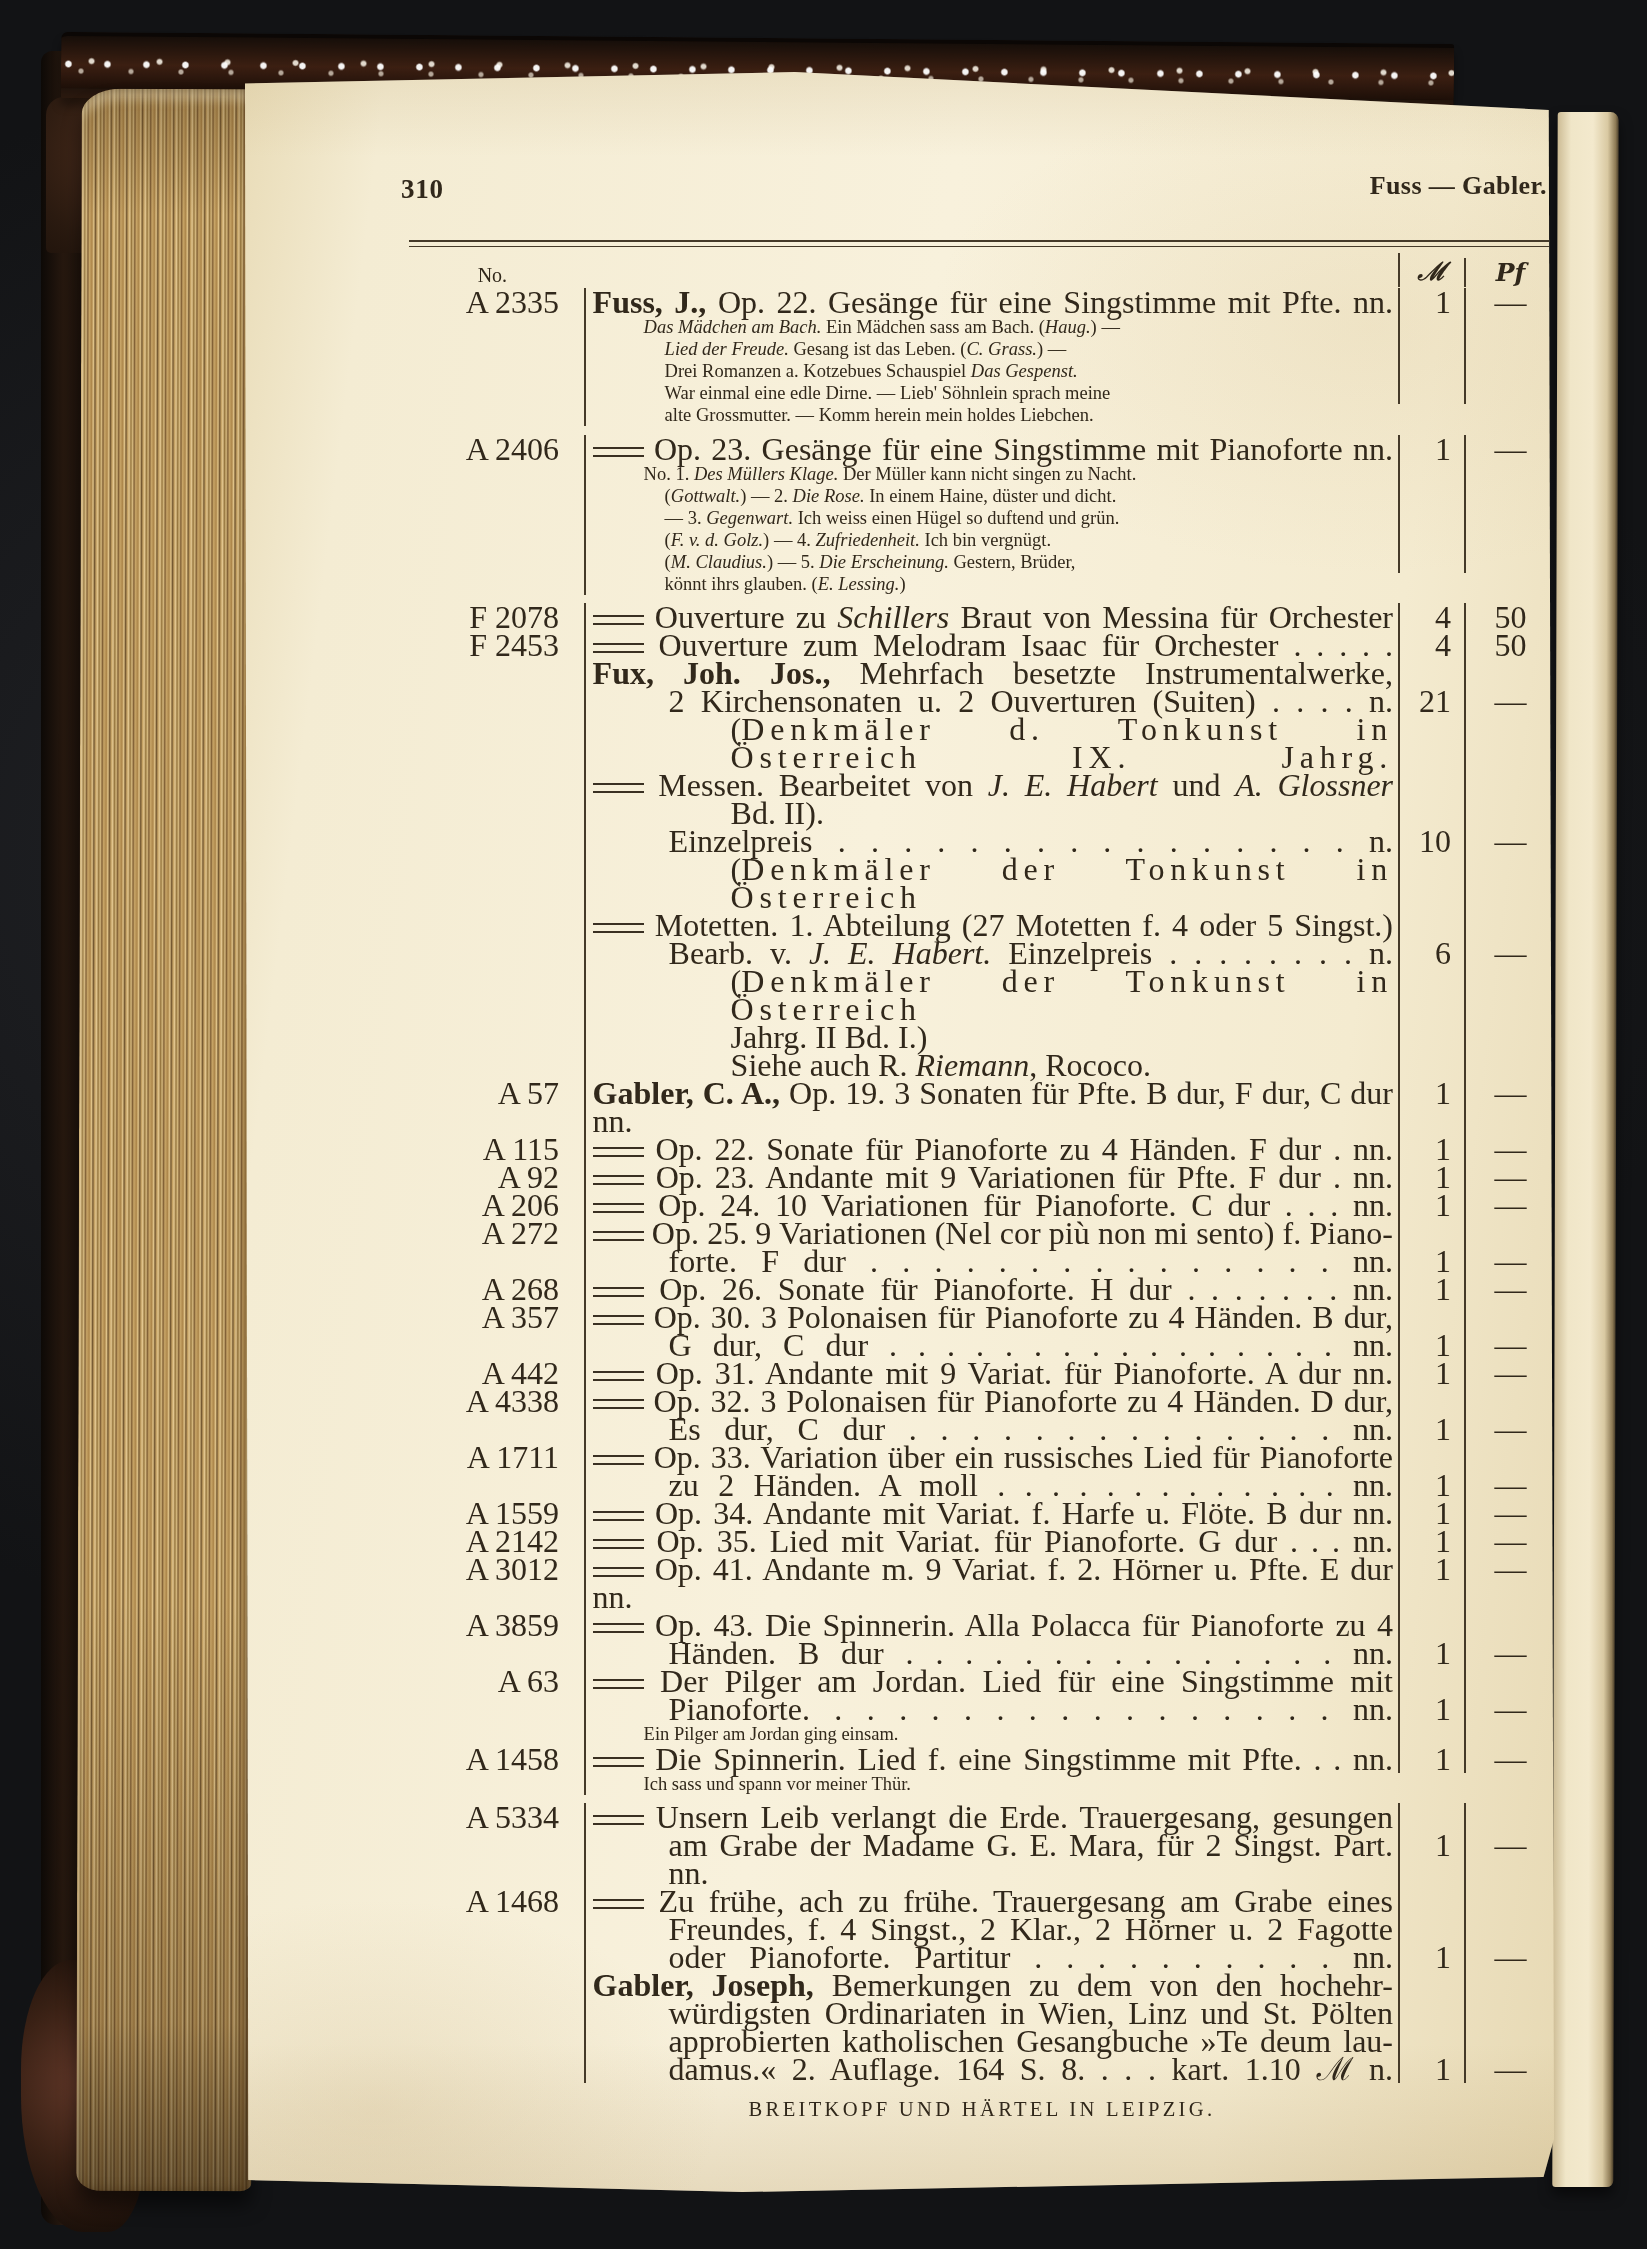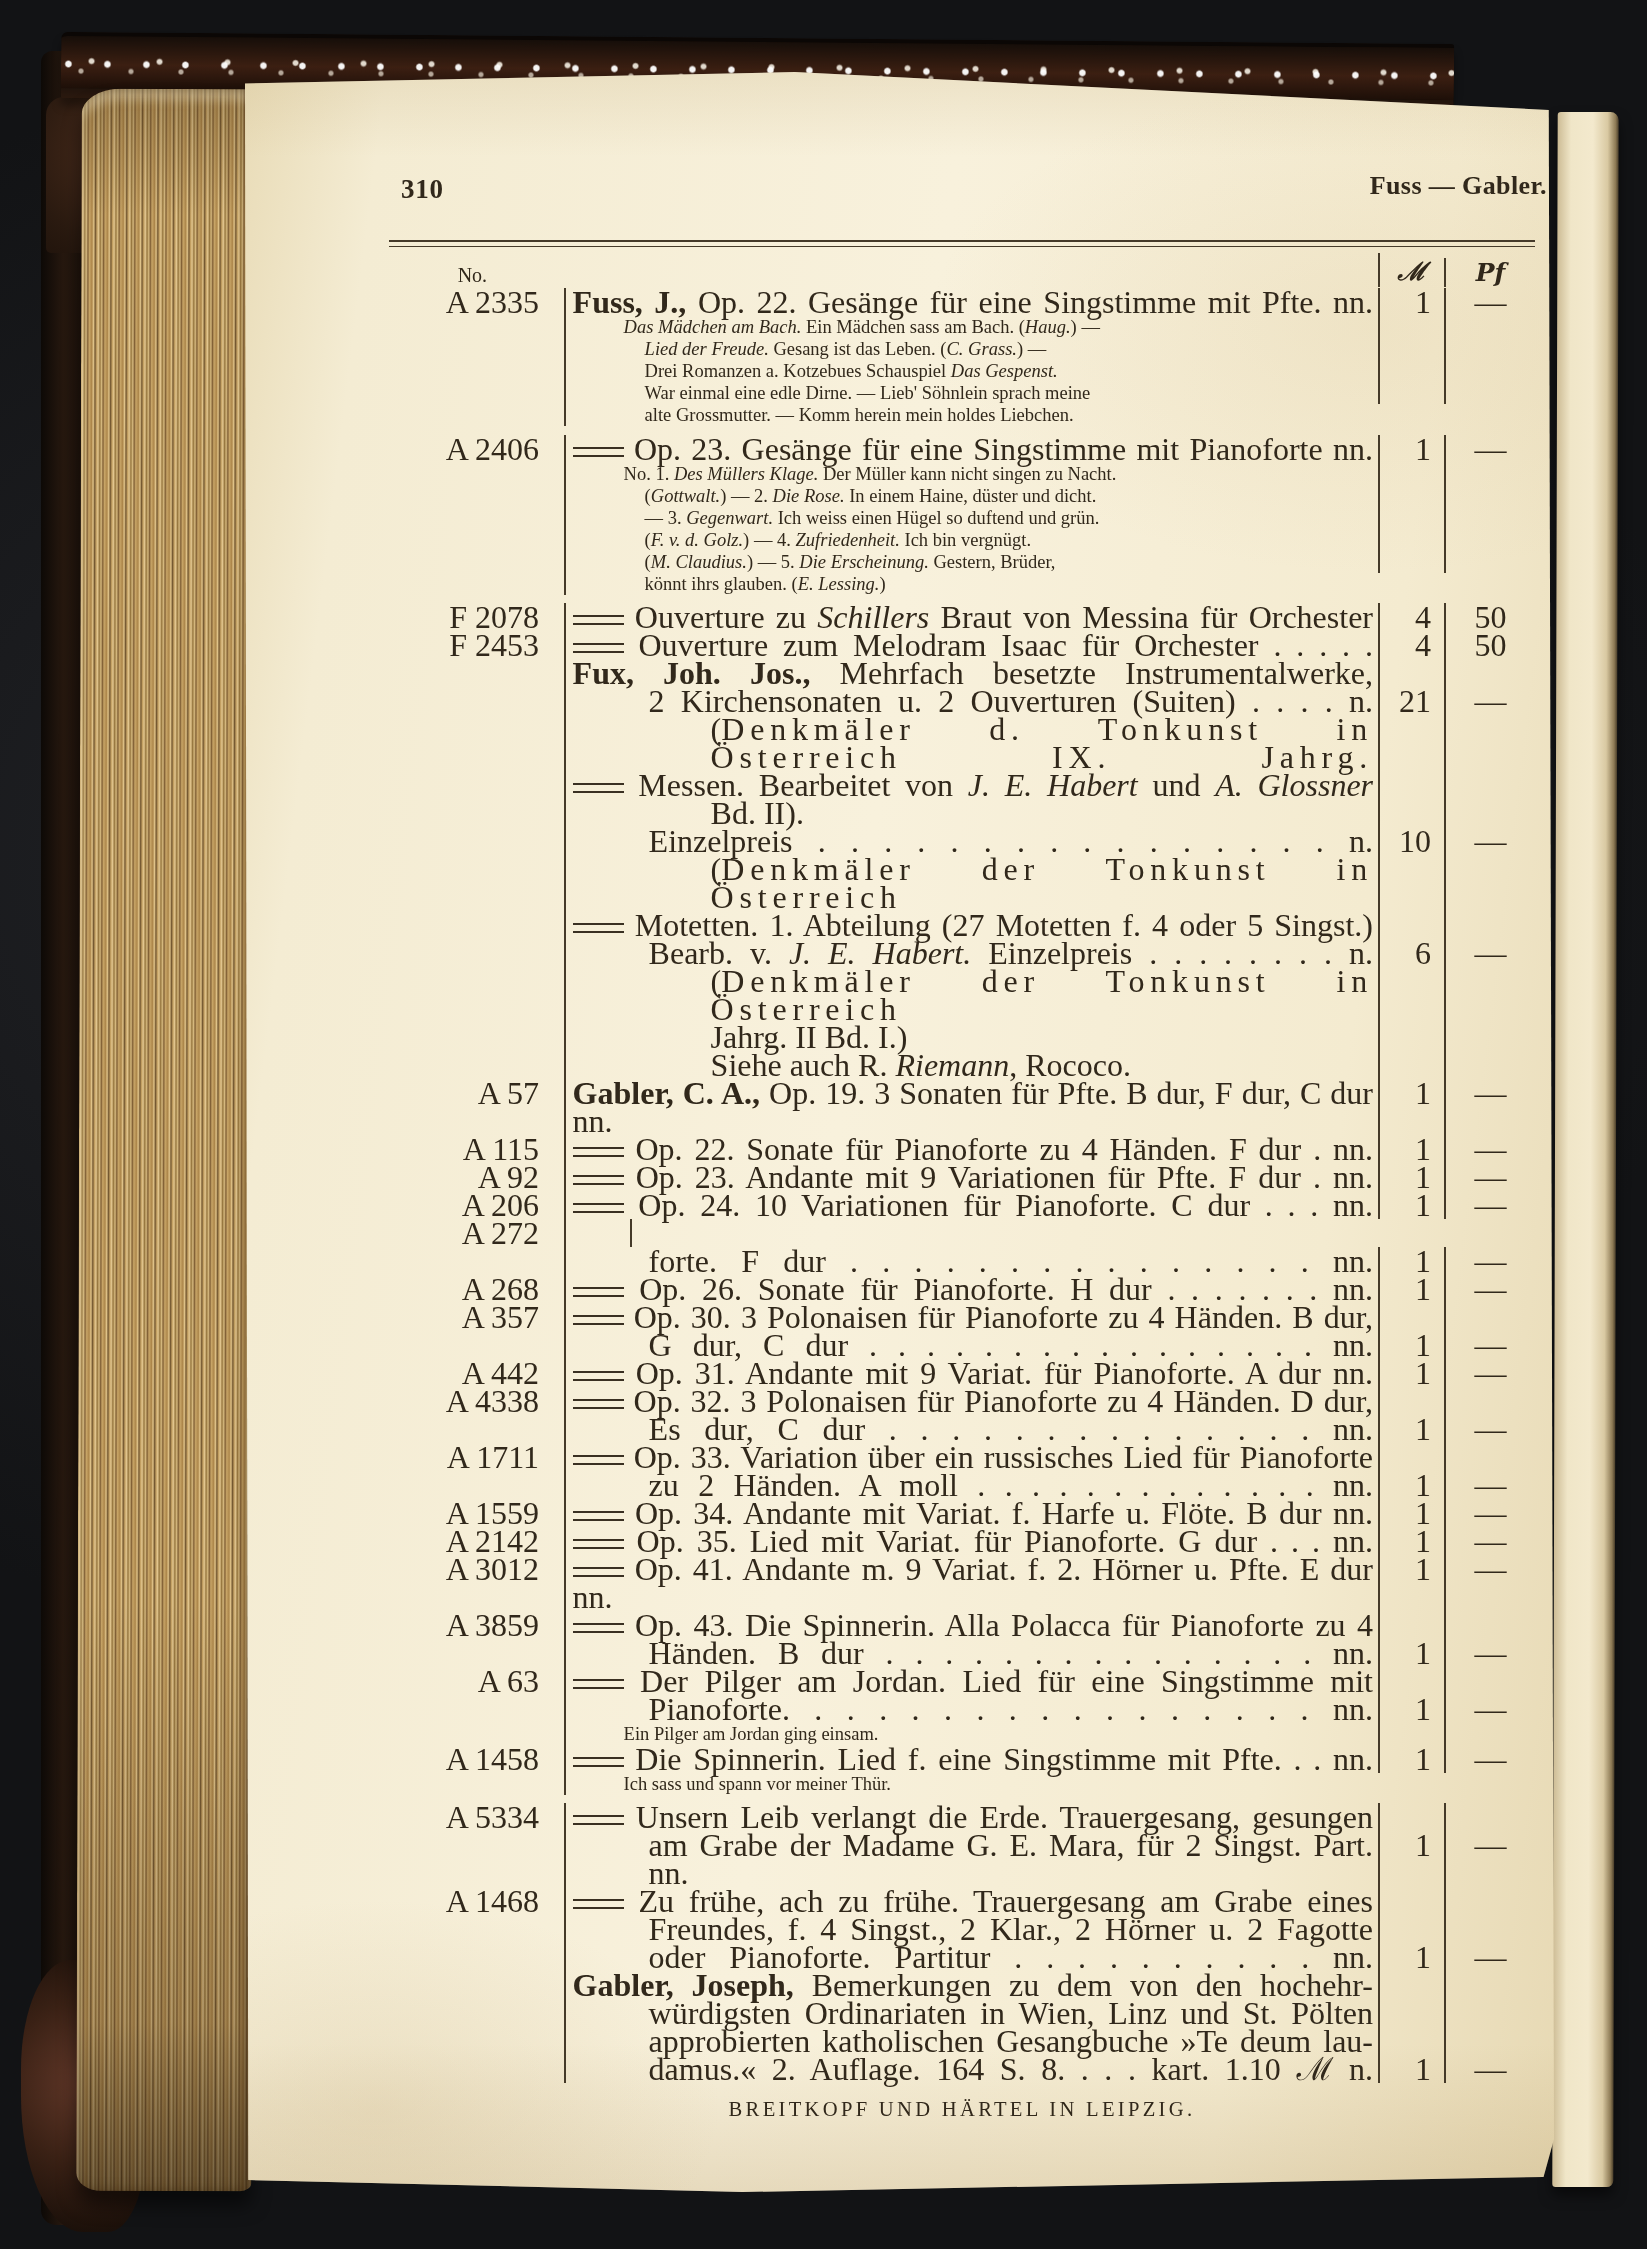--- a/index.html
+++ b/index.html
@@ -72,21 +72,21 @@
       radial-gradient(576px 346px at 10% 96%, rgba(200,176,128,.25), rgba(200,176,128,0) 60%),
       linear-gradient(180deg, rgba(206,186,142,.28) 0%, rgba(255,255,255,0) 4%, rgba(255,255,255,0) 93%, rgba(190,165,118,.30) 100%),
       linear-gradient(97deg, #e9dcb8 0%, #f4ecd3 9%, var(--page-hi) 46%, #f4ebd0 78%, var(--page-lo) 100%);
     clip-path:polygon(0px 11.5px, 42% 0px, 99.6% 38px, 100% 2067px, 99.2% 2105px, 38% 2120px, 3.3px 2108px);
     box-shadow:11.5px 0 21.4px rgba(0,0,0,.45);
   }
   
   .headline{position:absolute;left:156px;top:99px;width:1146px;height:40px;}
   .page-number{position:absolute;left:0;top:3.3px;font-size:27px;font-weight:700;letter-spacing:0.8px;}
   .running-head{display:block;text-align:right;font-size:26px;font-weight:700;letter-spacing:0.4px;}
-  .tbl{position:absolute;left:144px;top:168px;width:1146px;}
+  .tbl{position:absolute;left:164px;top:168px;width:1146px;}
   .rule-double{height:7.4px;border-top:2.5px solid var(--rule);border-bottom:1.6px solid var(--rule);}
   .thead{display:flex;height:41px;align-items:flex-end;padding-bottom:1.6px;}
   .c-no{width:175px;flex:none;text-align:right;padding-right:25px;}
   .c-body{flex:1;min-width:0;border-left:2.5px solid var(--rule);padding:0 5px 0 6.6px;}
   .c-m{width:66px;flex:none;border-left:2.5px solid var(--rule);text-align:right;padding-right:13px;}
   .c-pf{width:91px;flex:none;border-left:2.5px solid var(--rule);text-align:center;}
   .thead .c-no{text-align:center;padding-right:8.2px;font-size:20px;}
   .thead .c-m,.thead .c-pf{font-style:italic;font-size:25px;font-weight:600;text-align:center;padding-right:0;font-family:"DejaVu Serif","Liberation Serif",serif;}
   .row{display:flex;align-items:stretch;}
   .l-m{font-size:32px;line-height:28px;}
@@ -372,20 +372,23 @@
         <div class="row l-m">
           <div class="c-no">A 206</div>
           <div class="c-body">
             <span class="bl just"><span class="ditto"></span> <span class="seg-n">Op. 24. 10 Variationen für Pianoforte. C dur . . . nn.</span></span>
           </div>
           <div class="c-m">1</div>
           <div class="c-pf">—</div>
         </div>
         <div class="row l-m">
           <div class="c-no">A 272</div>
+          <div class="c-body">
+            <span class="bl just"><span class="ditto"></span> <span class="seg-n">Op. 25. 9 Variationen (Nel cor più non mi sento) f. Piano-</span></span>
+          </div>
           <div class="c-m"></div>
           <div class="c-pf"></div>
         </div>
         <div class="row l-m">
           <div class="c-no"></div>
           <div class="c-body">
             <span class="bl just in1"><span class="seg-n">forte. F dur . . . . . . . . . . . . . . . nn.</span></span>
           </div>
           <div class="c-m">1</div>
           <div class="c-pf">—</div>

